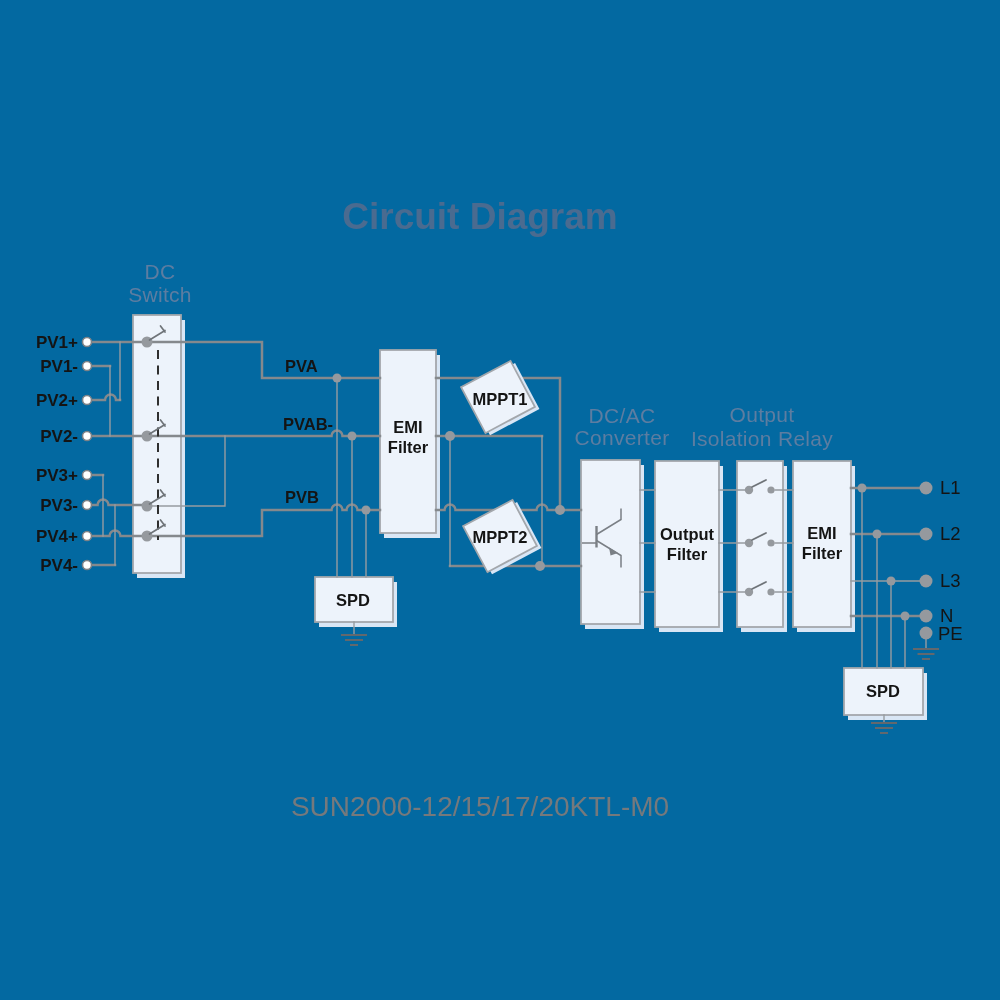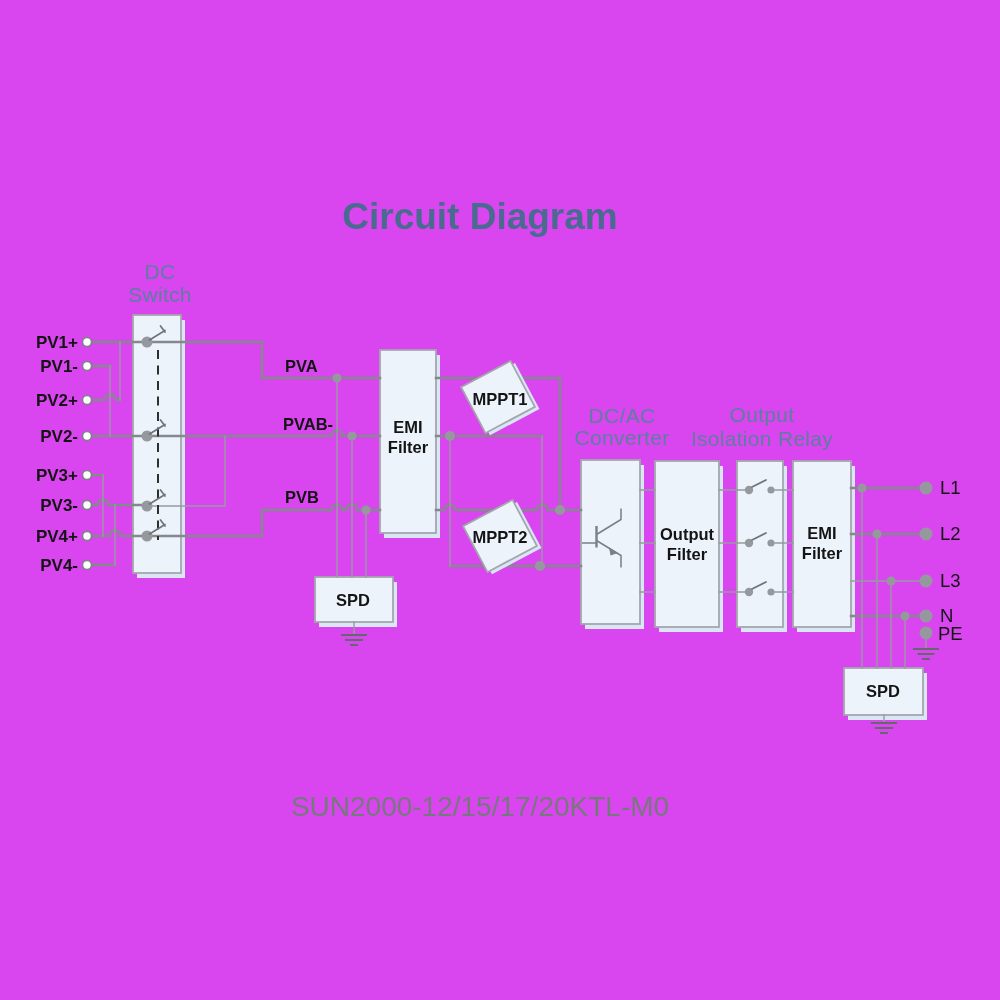--- a/index.html
+++ b/index.html
@@ -1,21 +1,21 @@
 <!DOCTYPE html>
 <html style="--title: #4a6b90; --slate: #5d7da1; --wire: #85898d; --wire-thin: #979ca1; --block-fill: #edf3fb; --block-stroke: #a3a7ac; --shadow: #d9e6f5; --dot: #95999e; --ink: #141414; --model: #76797c; --gnd: #63686d;"><head>
 <meta charset="utf-8">
 <style>
   :root{
     --title:#4a6b90; --slate:#5d7da1; --wire:#85898d; --wire-thin:#979ca1;
     --block-fill:#edf3fb; --block-stroke:#a3a7ac; --shadow:#d9e6f5;
     --dot:#95999e; --ink:#141414; --model:#76797c; --gnd:#63686d;
   }
   html,body{margin:0;padding:0;background:#fff;}
-  #stage{width:1000px;height:1000px;position:relative;background:#d946ef;margin:0 auto;
+  #stage{width:1000px;height:1000px;position:relative;background:#0369a1;margin:0 auto;
          font-family:"Liberation Sans", sans-serif;}
   svg{display:block}
   .t-title{font:700 37px "Liberation Sans",sans-serif;fill:var(--title);text-anchor:middle;}
   .t-slate{font:400 21px "Liberation Sans",sans-serif;fill:var(--slate);text-anchor:middle;letter-spacing:.3px;}
   .t-block{font:700 16.5px "Liberation Sans",sans-serif;fill:var(--ink);text-anchor:middle;}
   .t-net{font:600 16.5px "Liberation Sans",sans-serif;fill:var(--ink);}
   .t-pv{font:600 17px "Liberation Sans",sans-serif;fill:var(--ink);text-anchor:end;}
   .t-ac{font:500 18.5px "Liberation Sans",sans-serif;fill:var(--ink);}
   .t-model{font:400 28px "Liberation Sans",sans-serif;fill:var(--model);text-anchor:middle;}
   .w{stroke:var(--wire);stroke-width:2.5;fill:none;stroke-linecap:square;}

